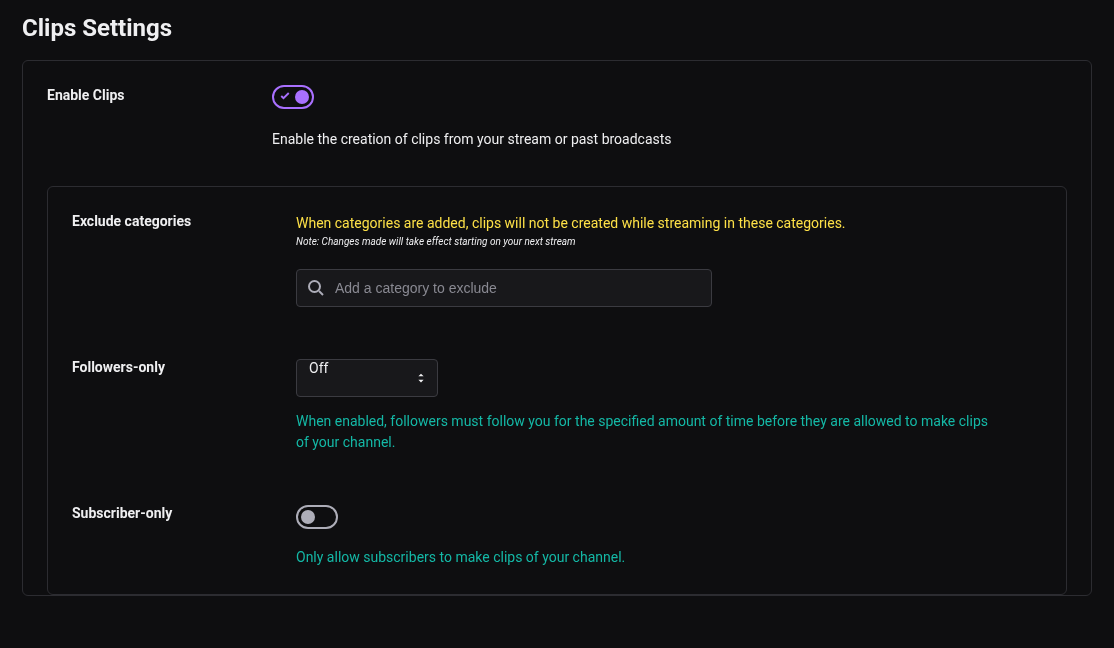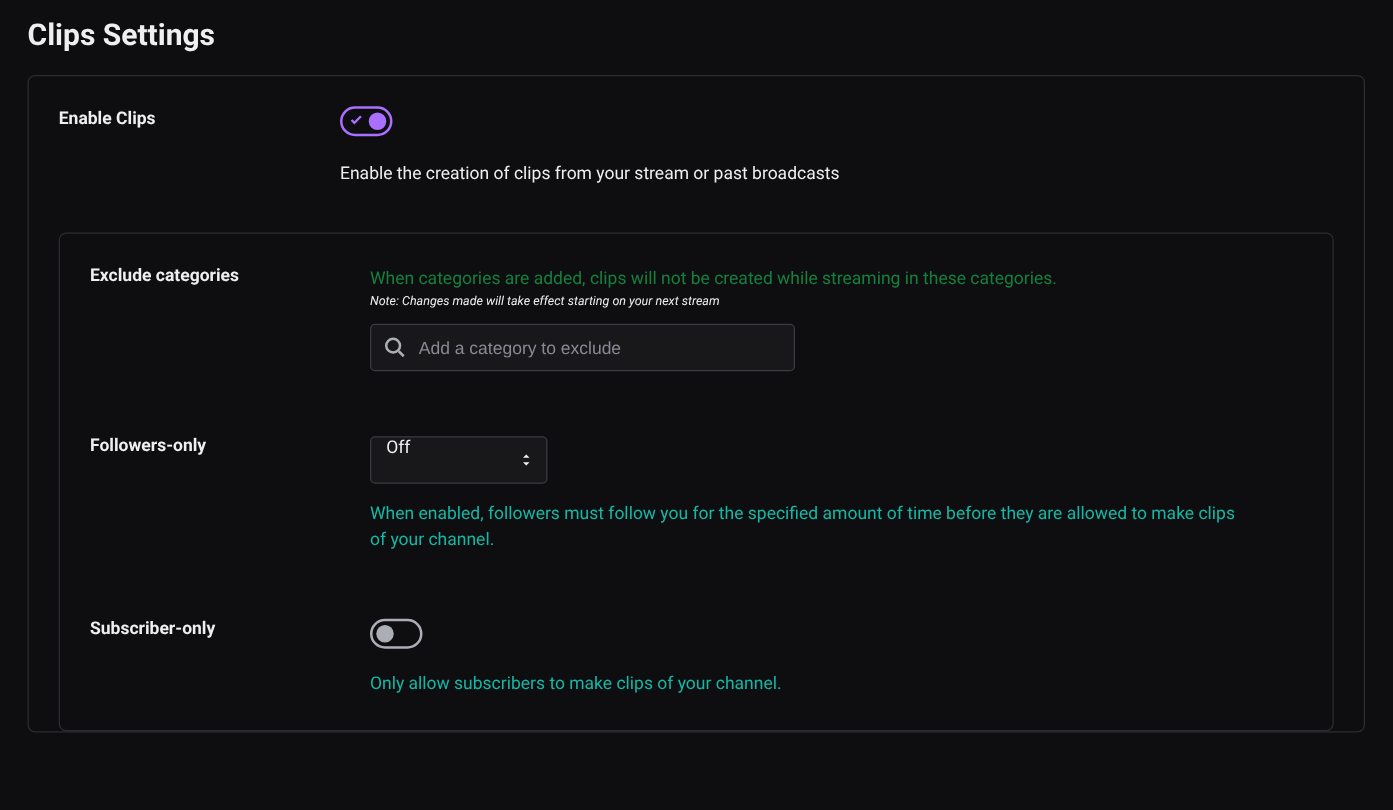--- a/index.html
+++ b/index.html
@@ -101,33 +101,33 @@
       font-weight: 700;
       font-size: 14px;
       color: #efeff1;
     }
     .inner-content {
       flex: 1;
       max-width: 720px;
     }
     .help-text {
       font-size: 14px;
-      color: #15803d;
+      color: #fde047;
       line-height: 1.5;
     }
     .help-note {
       font-style: italic;
       font-size: 10px;
       color: #efeff1;
       line-height: 1.5;
     }
     .search-input-wrap {
-      margin-top: 10px;
+      margin-top: 20px;
       position: relative;
-      width: 340px;
+      width: 416px;
     }
     .search-icon {
       position: absolute;
       left: 10px;
       top: 50%;
       transform: translateY(-50%);
       width: 20px;
       height: 20px;
       color: #adadb8;
     }

